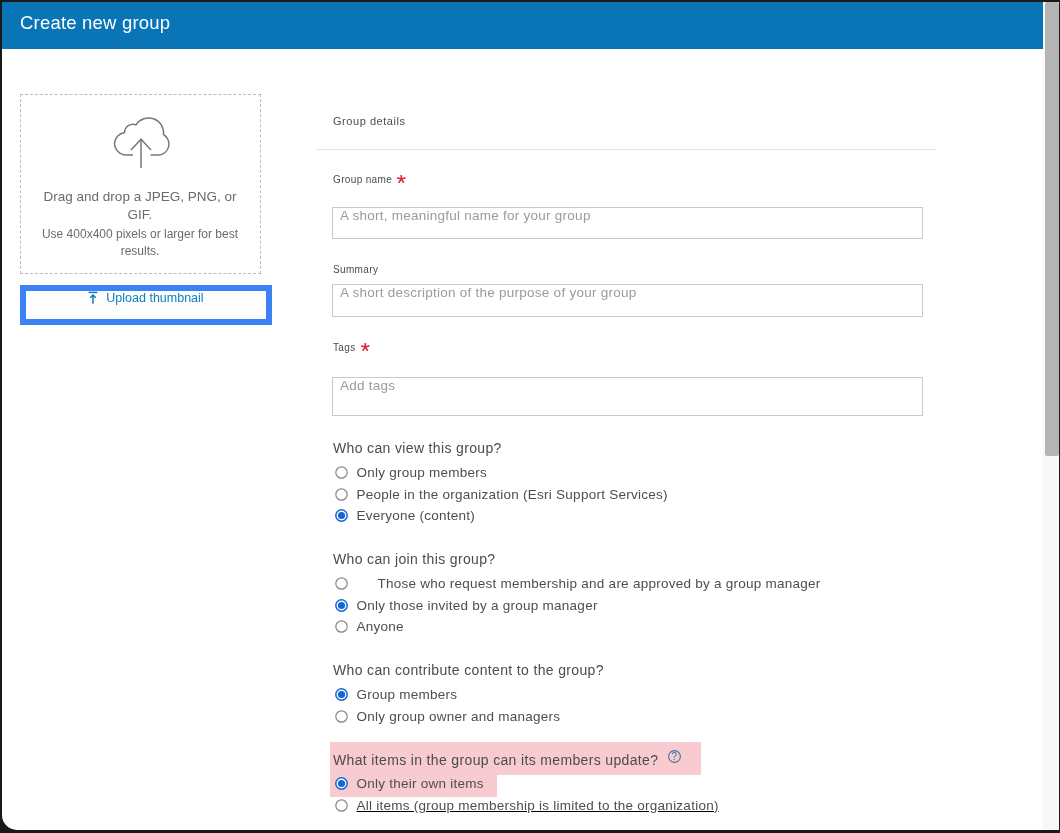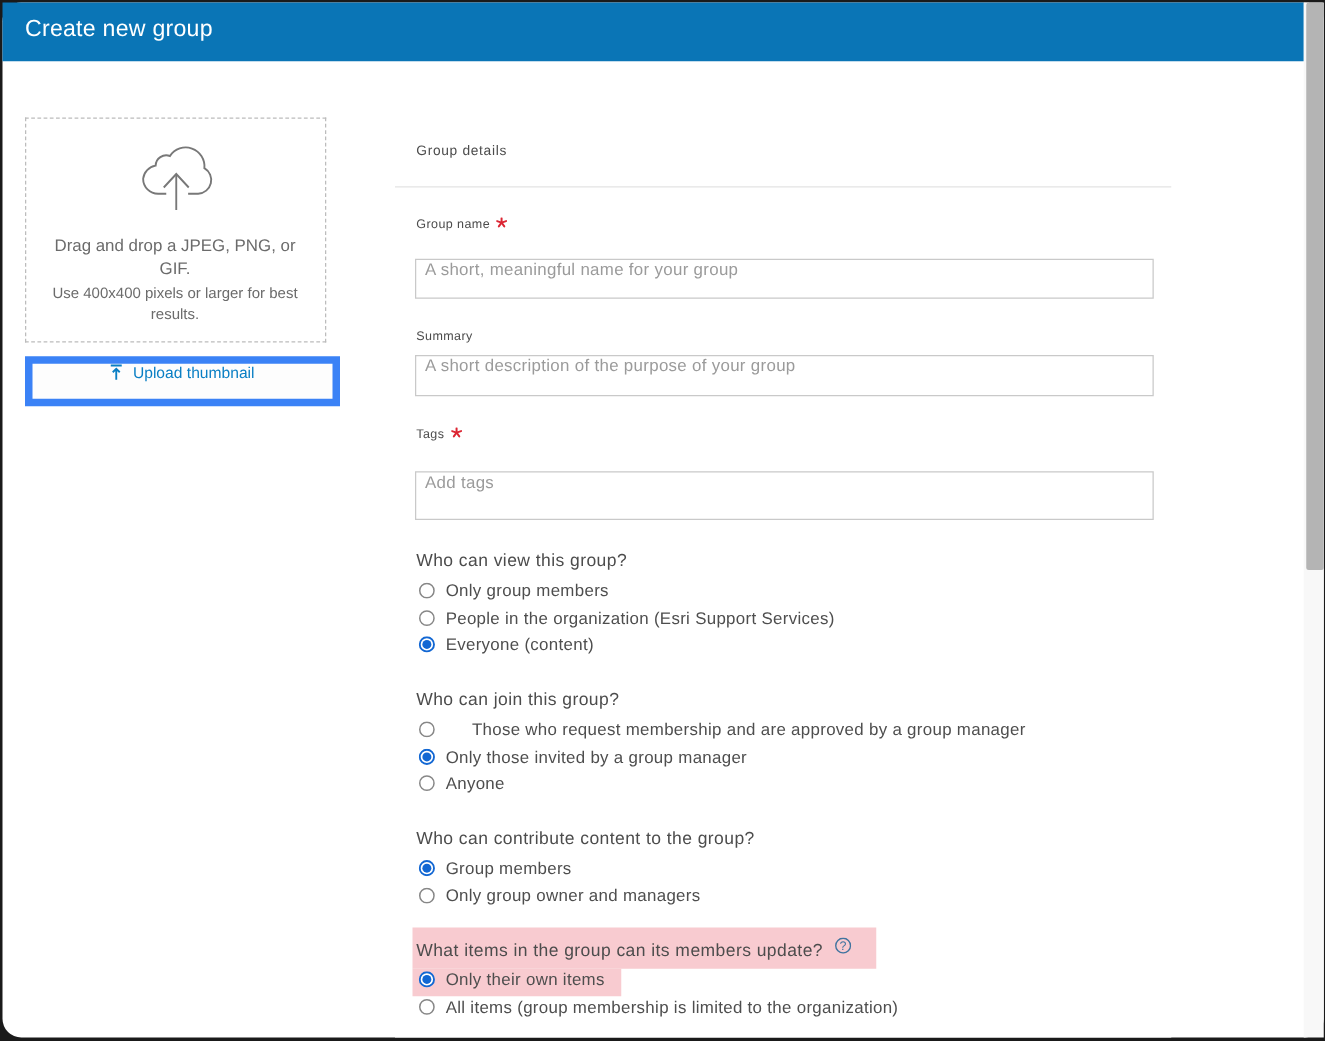--- a/index.html
+++ b/index.html
@@ -164,21 +164,21 @@
         <circle cx="6.5" cy="6.5" r="5.9" fill="none" stroke="#41749f" stroke-width="1.1"></circle>
         <text x="6.5" y="10" text-anchor="middle" font-size="10" fill="#41749f" font-family="Liberation Sans">?</text>
       </svg></div>
     <div class="row" style="top:681.5px;">
       <svg width="13" height="13" viewBox="0 0 13 13">
           <circle cx="6.5" cy="6.5" r="5.7" fill="#fff" stroke="#1267d3" stroke-width="1.5"></circle>
           <circle cx="6.5" cy="6.5" r="3.6" fill="#1267d3"></circle>
         </svg>
       <span>Only their own items</span>
       </div>
-    <div class="row" style="top:703px;">
+    <div class="row" style="top:703px;text-decoration:underline;">
       <svg width="13" height="13" viewBox="0 0 13 13">
           <circle cx="6.5" cy="6.5" r="5.7" fill="#fff" stroke="#878787" stroke-width="1.2"></circle>
         </svg>
       <span>All items (group membership is limited to the organization)</span>
       </div>
   </div>
 
   <div id="sbtrack"></div>
   <div id="sbthumb"></div>
 </div>

